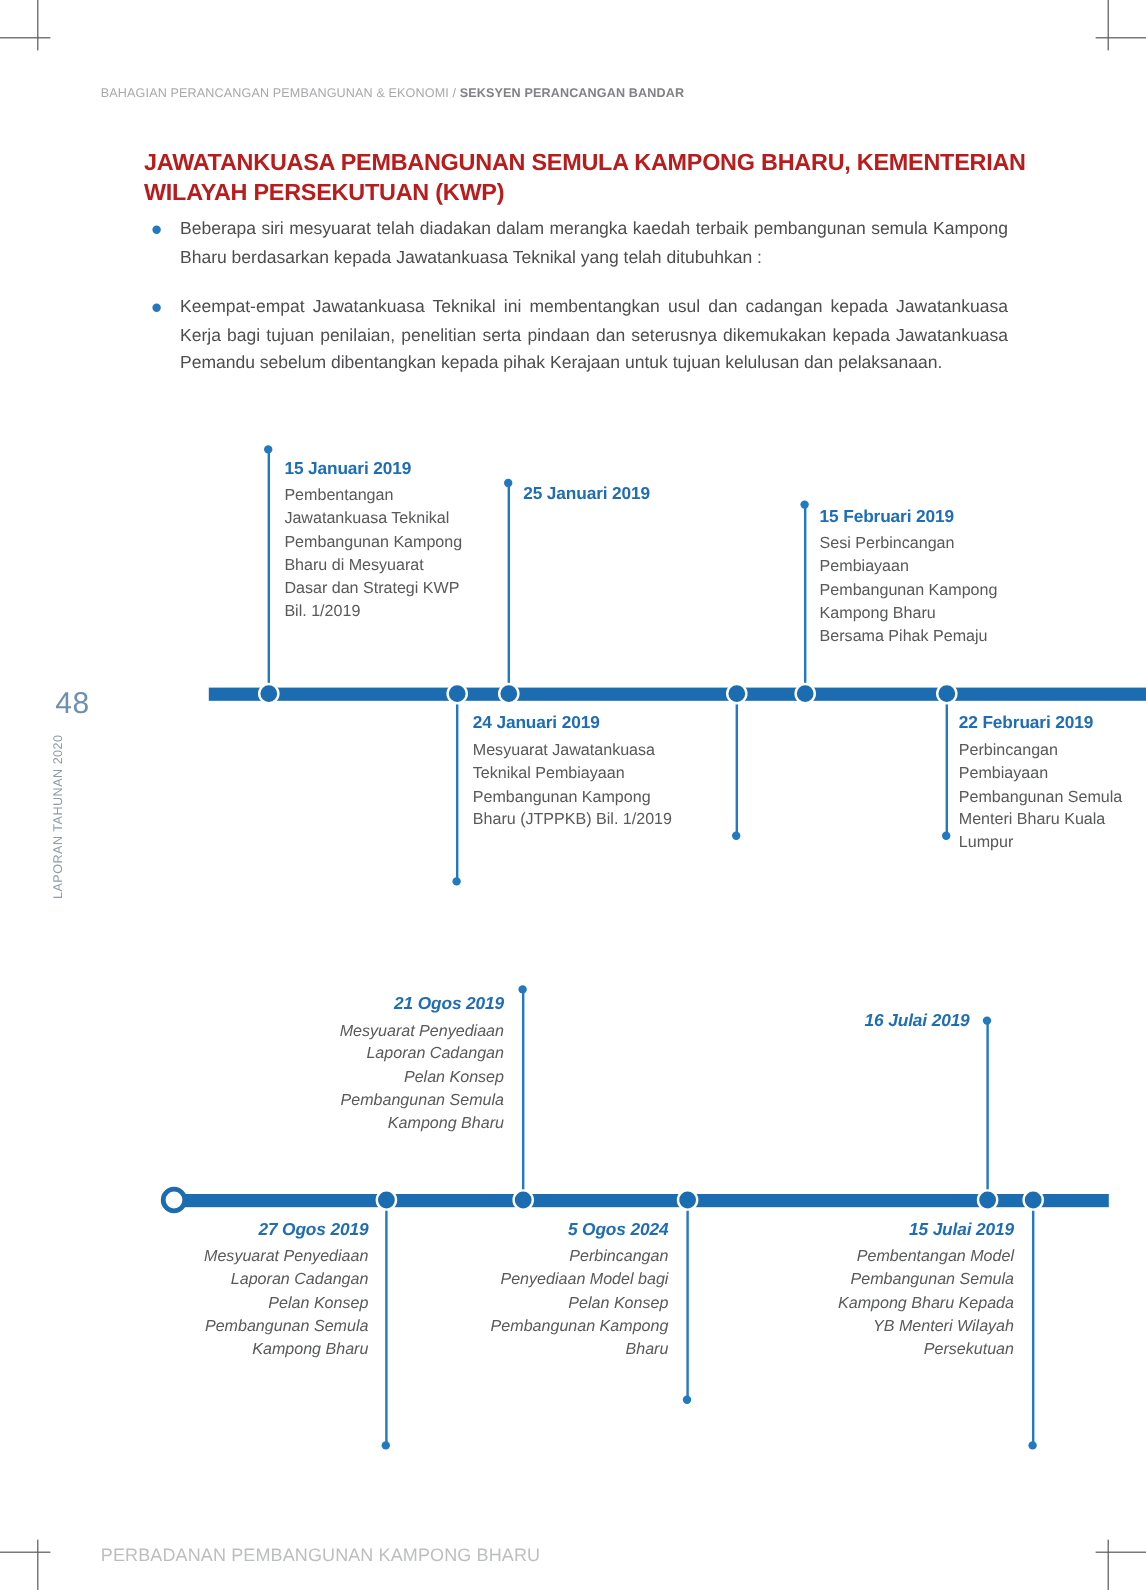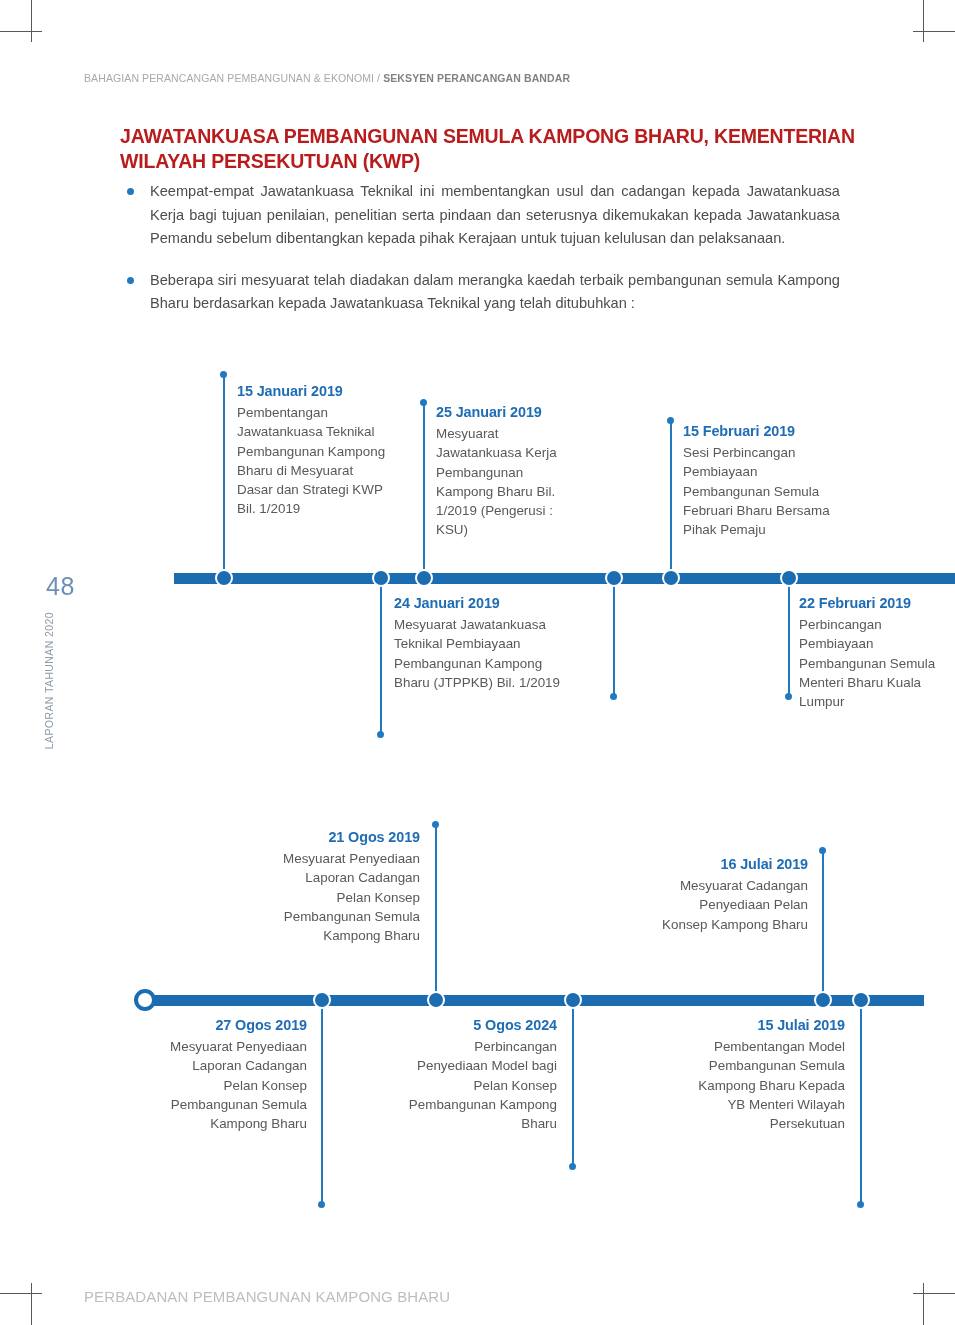--- a/index.html
+++ b/index.html
@@ -109,21 +109,21 @@
     white-space: nowrap;
   }
 
   
   .timeline {
     position: absolute;
     left: 0;
     width: 955px;
   }
   #timeline-1 { top: 370px; height: 380px; margin-left: 44px; }
-  #timeline-2 { top: 820px; height: 400px; }
+  #timeline-2 { top: 820px; height: 400px; font-style: italic; }
 
   .rail {
     position: absolute;
     height: 11px;
     background: #1b6cb0;
   }
   #timeline-1 .rail { left: 130px; width: 795px; top: 203px; }
   #timeline-2 .rail { left: 136px; width: 788px; top: 175px; }
 
   .node {
@@ -193,25 +193,25 @@
 
 <div class="runhead">
   <span>BAHAGIAN PERANCANGAN PEMBANGUNAN &amp; EKONOMI / </span><span class="bold">SEKSYEN PERANCANGAN BANDAR</span>
 </div>
 
 <div class="page-title">JAWATANKUASA PEMBANGUNAN SEMULA KAMPONG BHARU, KEMENTERIAN WILAYAH PERSEKUTUAN (KWP)</div>
 
 <div class="bullets">
   <div class="bullet">
     <span class="dot"></span>
-    <span>Keempat-empat Jawatankuasa Teknikal ini membentangkan usul dan cadangan kepada Jawatankuasa Kerja bagi tujuan penilaian, penelitian serta pindaan dan seterusnya dikemukakan kepada Jawatankuasa Pemandu sebelum dibentangkan kepada pihak Kerajaan untuk tujuan kelulusan dan pelaksanaan.</span>
+    <span>Beberapa siri mesyuarat telah diadakan dalam merangka kaedah terbaik pembangunan semula Kampong Bharu berdasarkan kepada Jawatankuasa Teknikal yang telah ditubuhkan :</span>
   </div>
   <div class="bullet">
     <span class="dot"></span>
-    <span>Beberapa siri mesyuarat telah diadakan dalam merangka kaedah terbaik pembangunan semula Kampong Bharu berdasarkan kepada Jawatankuasa Teknikal yang telah ditubuhkan :</span>
+    <span>Keempat-empat Jawatankuasa Teknikal ini membentangkan usul dan cadangan kepada Jawatankuasa Kerja bagi tujuan penilaian, penelitian serta pindaan dan seterusnya dikemukakan kepada Jawatankuasa Pemandu sebelum dibentangkan kepada pihak Kerajaan untuk tujuan kelulusan dan pelaksanaan.</span>
   </div>
 </div>
 
 <div class="page-num">48</div>
 <div class="side-label">LAPORAN TAHUNAN 2020</div>
 
 <div class="timeline" id="timeline-1">
   <div class="rail"></div>
 
   <div class="node" style="left:171px; top:199px;"></div>
@@ -239,26 +239,25 @@
   <div class="stem" style="left:744px; top:212px; height:114px;"></div>
   <div class="stem-cap" style="left:741px; top:323px;"></div>
 
   <div class="entry" style="left:193px; top:12px; width:152px;">
     <div class="date">15 Januari 2019</div>
     <div>Pembentangan Jawatankuasa Teknikal Pembangunan Kampong Bharu di Mesyuarat Dasar dan Strategi KWP Bil. 1/2019</div>
   </div>
 
   <div class="entry" style="left:392px; top:33px; width:148px;">
     <div class="date">25 Januari 2019</div>
-    <div>Mesyuarat Jawatankuasa Kerja Pembangunan Kampong Bharu Bil. 1/2019 (Pengerusi : KSU)</div>
   </div>
 
   <div class="entry" style="left:639px; top:52px; width:150px;">
     <div class="date">15 Februari 2019</div>
-    <div>Sesi Perbincangan Pembiayaan Pembangunan Semula Februari Bharu Bersama Pihak Pemaju</div>
+    <div>Sesi Perbincangan Pembiayaan Pembangunan Kampong Kampong Bharu Bersama Pihak Pemaju</div>
   </div>
 
   <div class="entry" style="left:350px; top:224px; width:172px;">
     <div class="date">24 Januari 2019</div>
     <div>Mesyuarat Jawatankuasa Teknikal Pembiayaan Pembangunan Kampong Bharu (JTPPKB) Bil. 1/2019</div>
   </div>
 
 
   <div class="entry" style="left:755px; top:224px; width:148px;">
     <div class="date">22 Februari 2019</div>
@@ -289,23 +288,22 @@
   <div class="stem-cap" style="left:569px; top:343px;"></div>
 
   <div class="stem" style="left:860px; top:184px; height:200px;"></div>
   <div class="stem-cap" style="left:857px; top:381px;"></div>
 
   <div class="entry align-right" style="left:268px; top:8px; width:152px;">
     <div class="date">21 Ogos 2019</div>
     <div>Mesyuarat Penyediaan Laporan Cadangan Pelan Konsep Pembangunan Semula Kampong Bharu</div>
   </div>
 
-  <div class="entry align-right" style="left:660px; top:35px; width:148px;text-align:right;">
+  <div class="entry align-right" style="left:660px; top:22px; width:148px;text-align:right;">
     <div class="date">16 Julai 2019</div>
-    <div>Mesyuarat Cadangan Penyediaan Pelan Konsep Kampong Bharu</div>
   </div>
 
   <div class="entry align-right" style="left:155px; top:196px; width:152px;">
     <div class="date">27 Ogos 2019</div>
     <div>Mesyuarat Penyediaan Laporan Cadangan Pelan Konsep Pembangunan Semula Kampong Bharu</div>
   </div>
 
   <div class="entry align-right" style="left:405px; top:196px; width:152px;">
     <div class="date">5 Ogos 2024</div>
     <div>Perbincangan Penyediaan Model bagi Pelan Konsep Pembangunan Kampong Bharu</div>

